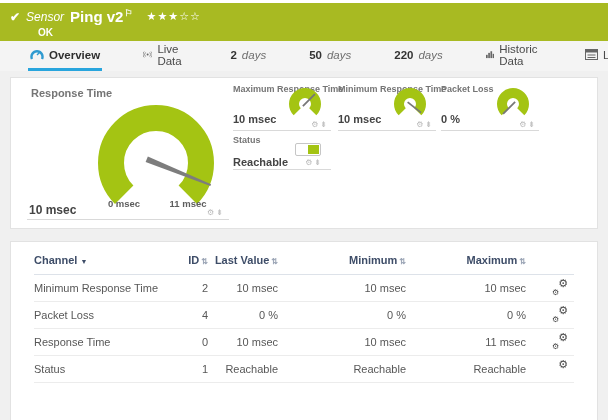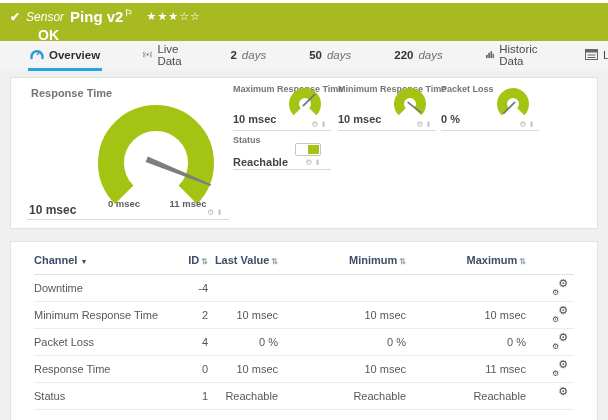--- a/index.html
+++ b/index.html
@@ -8,21 +8,21 @@
 
   
   .topstrip { height:3px; background:#fff; }
   .sensorbar { background:#a8ba22; color:#fff; height:38px; padding:5px 10px 0 10px; }
   .sensorbar .line1 { display:flex; align-items:center; gap:6px; }
   .check { font-size:12px; font-weight:bold; }
   .kind { font-style:italic; font-size:12px; }
   .sname { font-weight:bold; font-size:15px;text-align:right; }
   .flag { font-size:9px; vertical-align:super; margin-left:1px; }
   .stars { font-size:11px; letter-spacing:1px; margin-left:8px; }
-  .okline { font-size:14px; font-weight:bold; margin:2px 0 0 28px; }
+  .okline { font-size:10px; font-weight:bold; margin:2px 0 0 28px; }
 
   
   .tabbar { height:30px; background:#f4f4f4; display:flex; align-items:stretch;
             justify-content:space-between; padding:0 14px 0 28px;gap:39px; }
   .tab { display:flex; align-items:center; gap:5px; font-size:11.5px; color:#4a4a4a;
          padding:0 2px; cursor:pointer; border-bottom:3px solid transparent; }
   .tab .num { font-weight:bold; color:#333; }
   .tab .unit { color:#6e6e6e;font-style:italic; }
   .tab.active { border-bottom-color:#29a5dd; color:#2f2f2f; font-weight:bold; }
   .tab svg { display:block; }
@@ -230,28 +230,20 @@
           <th class="ch"><span>Channel</span><span class="sortdesc">▼</span></th>
           <th><span>ID</span><span class="sort">⇅</span></th>
           <th><span>Last Value</span><span class="sort">⇅</span></th>
           <th><span>Minimum</span><span class="sort">⇅</span></th>
           <th><span>Maximum</span><span class="sort">⇅</span></th>
           <th></th>
         </tr>
       </thead>
       <tbody>
         <tr>
-          <td class="ch">Downtime</td>
-          <td>-4</td>
-          <td></td>
-          <td></td>
-          <td></td>
-          <td class="act"><span class="gears"><span class="g1">⚙</span><span class="g2">⚙</span></span></td>
-        </tr>
-        <tr>
           <td class="ch">Minimum Response Time</td>
           <td>2</td>
           <td>10 msec</td>
           <td>10 msec</td>
           <td>10 msec</td>
           <td class="act"><span class="gears"><span class="g1">⚙</span><span class="g2">⚙</span></span></td>
         </tr>
         <tr>
           <td class="ch">Packet Loss</td>
           <td>4</td>

